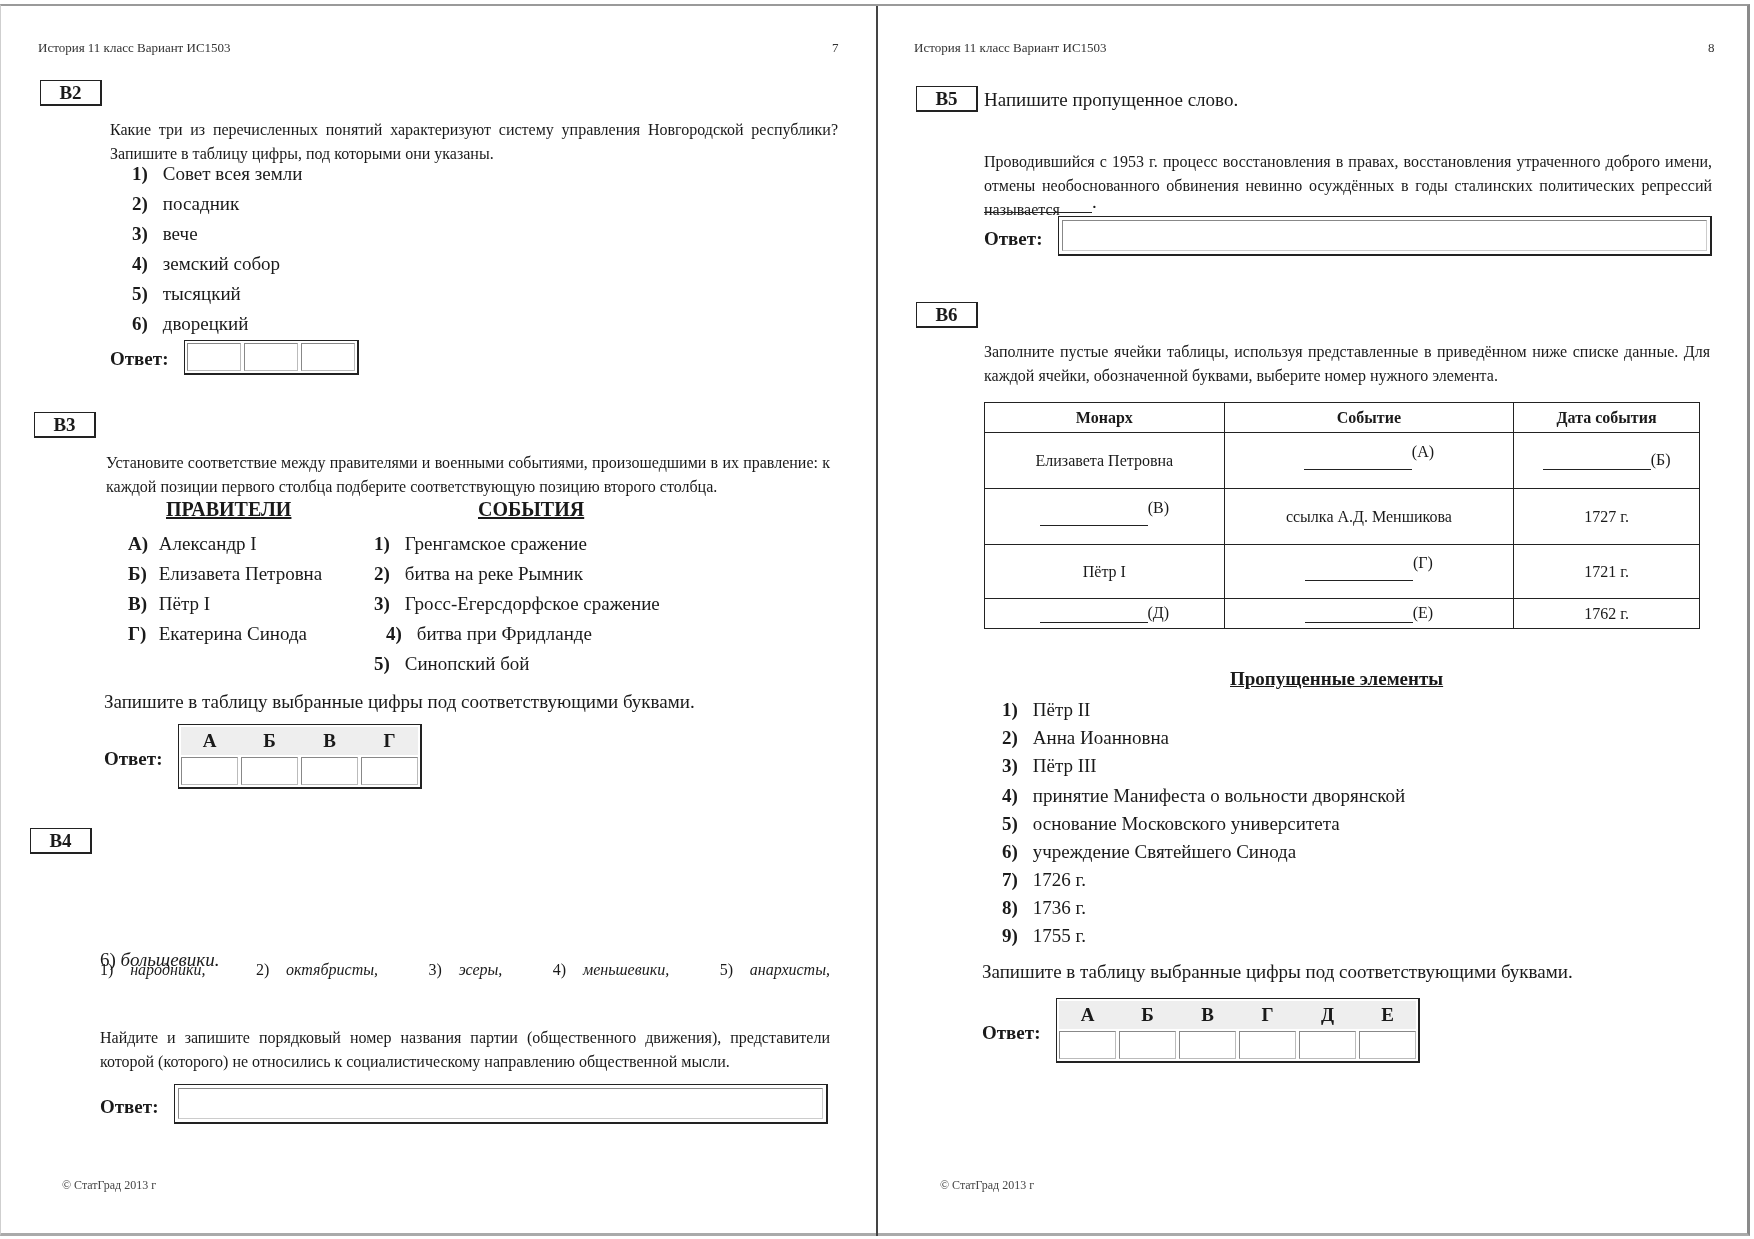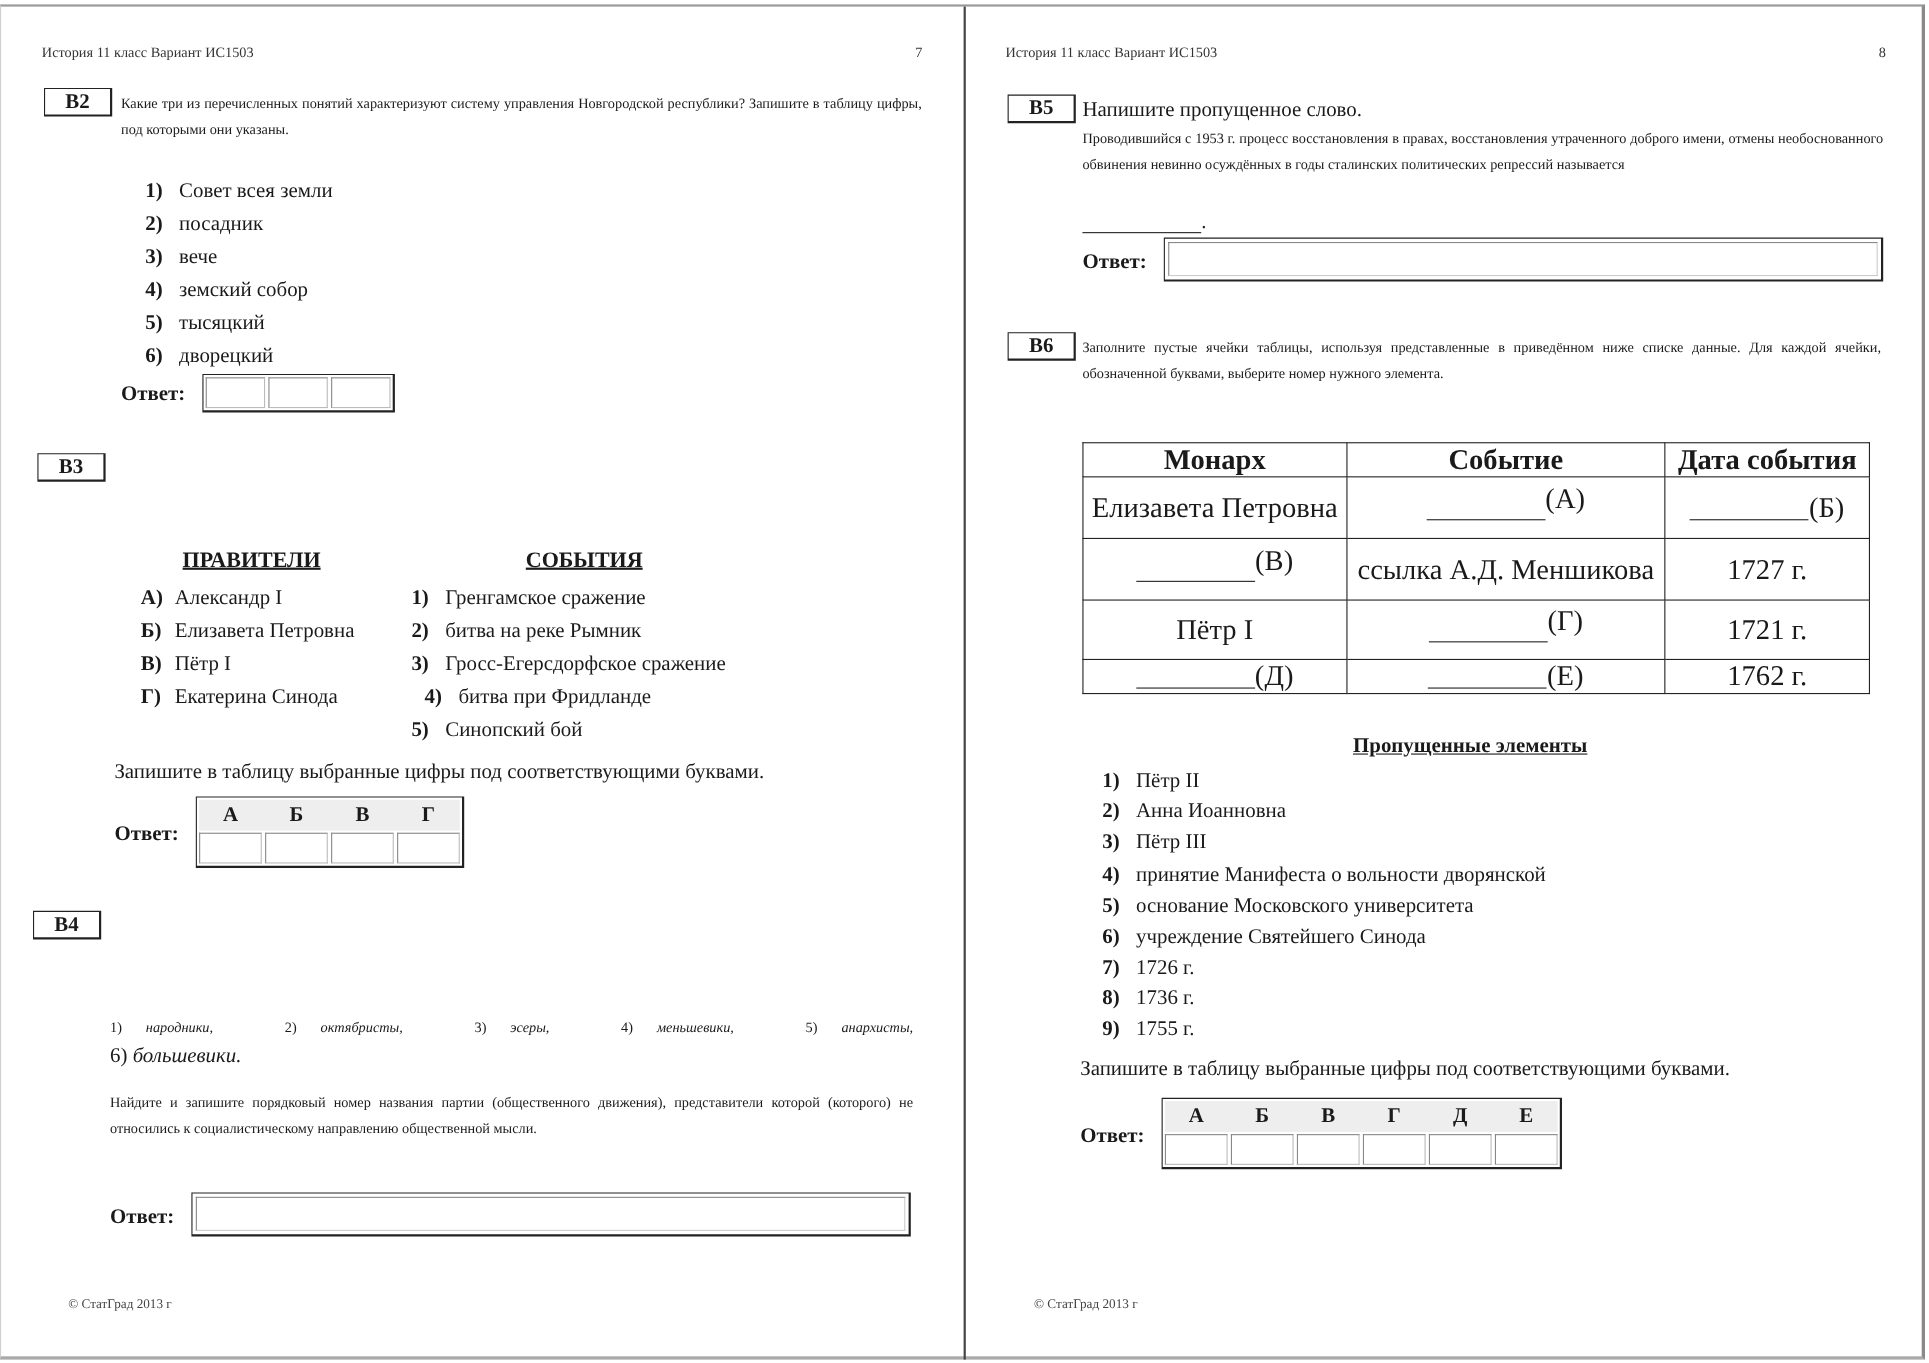--- a/index.html
+++ b/index.html
@@ -7,36 +7,36 @@
   body { font-family: "Liberation Serif", "DejaVu Serif", serif; color: #1a1a1a; position: relative; }
   .frame { position: absolute; left: 0; top: 4px; width: 1750px; height: 1232px; border-top: 2px solid #9a9a9a; border-right: 3px solid #8a8a8a; border-bottom: 3px solid #aaaaaa; border-left: 1px solid #cfcfcf; }
   .divider { position: absolute; left: 876px; top: 6px; width: 2px; height: 1230px; background: #444; }
   .page { position: absolute; top: 6px; height: 1068px; }
   .page.left { left: 0; width: 876px; }
   .page.right { left: 878px; width: 872px; }
   .hdr { position: absolute; top: 34px; font-size: 13px; color: #333; }
   .hdr-num { position: absolute; top: 34px; font-size: 13px; color: #333; }
   .footer { position: absolute; top: 1172px; font-size: 12px; color: #444; }
   .task-badge { position: absolute; width: 62px; height: 26px; border: 1px solid #222; border-right-width: 2px; border-bottom-width: 2px; font-weight: bold; font-size: 19px; text-align: center; line-height: 24px; background: #fff; }
-  .text { position: absolute; font-size: 13px; line-height: 24px; text-align: justify; }
+  .text { position: absolute; font-size: 16px; line-height: 24px; text-align: justify; margin-top: 36px; }
   .text.just-last { text-align-last: justify; }
   .opt { position: absolute; font-size: 19px; line-height: 24px; white-space: nowrap; }
   .opt .num { font-weight: bold; display: inline-block; min-width: 26px; }
   .ans-label { position: absolute; font-size: 19px; font-weight: bold; }
   .box-row { position: absolute; display: flex; border: 1px solid #222; border-right-width: 2px; border-bottom-width: 2px; padding: 2px; gap: 3px; background: #fff; }
   .cell { width: 54px; height: 28px; border: 1px solid #888; border-right-color: #bbb; border-bottom-color: #bbb; }
   .grid-ans { position: absolute; border: 1px solid #222; border-right-width: 2px; border-bottom-width: 2px; padding: 2px; background: #fff; }
   .grid-ans .letters { display: flex; gap: 3px; background: #eeeeee; }
   .grid-ans .letters span { width: 57px; text-align: center; font-weight: bold; font-size: 19px; line-height: 28px; }
   .grid-ans .cells { display: flex; gap: 3px; margin-top: 2px; }
   .grid-ans .cells div { width: 57px; height: 28px; border: 1px solid #888; border-right-color: #bbb; border-bottom-color: #bbb; }
   .wide-ans { position: absolute; border: 1px solid #222; border-right-width: 2px; border-bottom-width: 2px; padding: 3px; background: #fff; }
   .wide-ans div { width: 100%; height: 100%; border: 1px solid #888; border-right-color: #ccc; border-bottom-color: #ccc; }
   .col-head { position: absolute; font-size: 20px; font-weight: bold; text-decoration: underline; }
-  table.b6 { position: absolute; border-collapse: collapse; font-size: 26px; font-family: Liberation Serif, serif; }
+  table.b6 { position: absolute; border-collapse: collapse; font-size: 16px; font-family: Liberation Serif, serif; }
   table.b6 th, table.b6 td { border: 1px solid #222; text-align: center; }
   table.b6 th { font-weight: bold; height: 30px; }
   .blank { display: inline-block; border-bottom: 1px solid #222; width: 108px; height: 18px; vertical-align: middle; }
   .sup { position: relative; top: -8px; }
   .ital { font-style: italic; }
   .under { position: absolute; font-size: 19px; font-weight: bold; text-decoration: underline; }
 </style>
 </head>
 <body>
 
@@ -56,20 +56,21 @@
   <div class="opt" style="left:132px; top:276px;"><span class="num">5)</span> <span>тысяцкий</span></div>
   <div class="opt" style="left:132px; top:306px;"><span class="num">6)</span> <span>дворецкий</span></div>
   <div class="ans-label" style="left:110px; top:342px;">Ответ:</div>
   <div class="box-row" style="left:184px; top:334px;">
     <div class="cell"></div>
     <div class="cell"></div>
     <div class="cell"></div>
   </div>
 
   <div class="task-badge" style="left:34px; top:406px;">В3</div>
+  <div class="text" style="left:106px; top:409px; width:724px;">Установите соответствие между правителями и военными событиями, произошедшими в их правление: к каждой позиции первого столбца подберите соответствующую позицию второго столбца.</div>
   <div class="col-head" style="left:166px; top:492px;">ПРАВИТЕЛИ</div>
   <div class="col-head" style="left:478px; top:492px;">СОБЫТИЯ</div>
 
   <div class="opt" style="left:128px; top:526px;"><span class="num">А)</span> <span>Александр I</span></div>
   <div class="opt" style="left:128px; top:556px;"><span class="num">Б)</span> <span>Елизавета Петровна</span></div>
   <div class="opt" style="left:128px; top:586px;"><span class="num">В)</span> <span>Пётр I</span></div>
   <div class="opt" style="left:128px; top:616px;"><span class="num">Г)</span> <span>Екатерина Синода</span></div>
 
   <div class="opt" style="left:374px; top:526px;"><span class="num">1)</span> <span>Гренгамское сражение</span></div>
   <div class="opt" style="left:374px; top:556px;"><span class="num">2)</span> <span>битва на реке Рымник</span></div>

